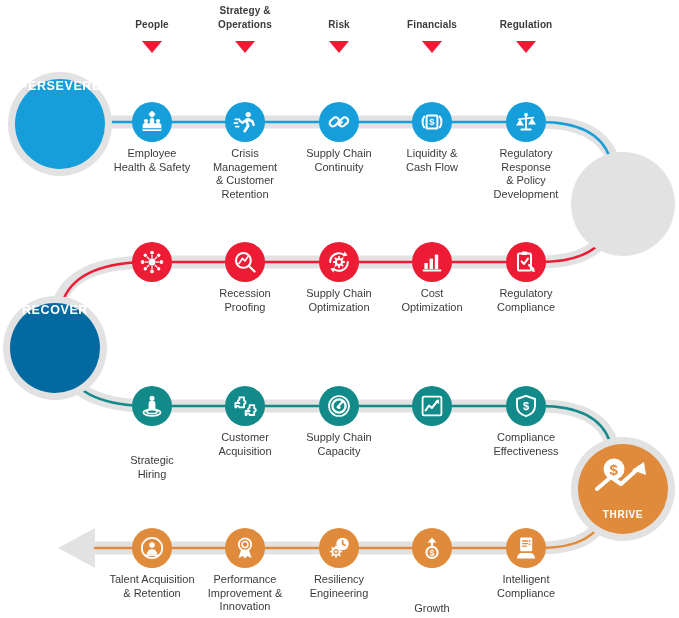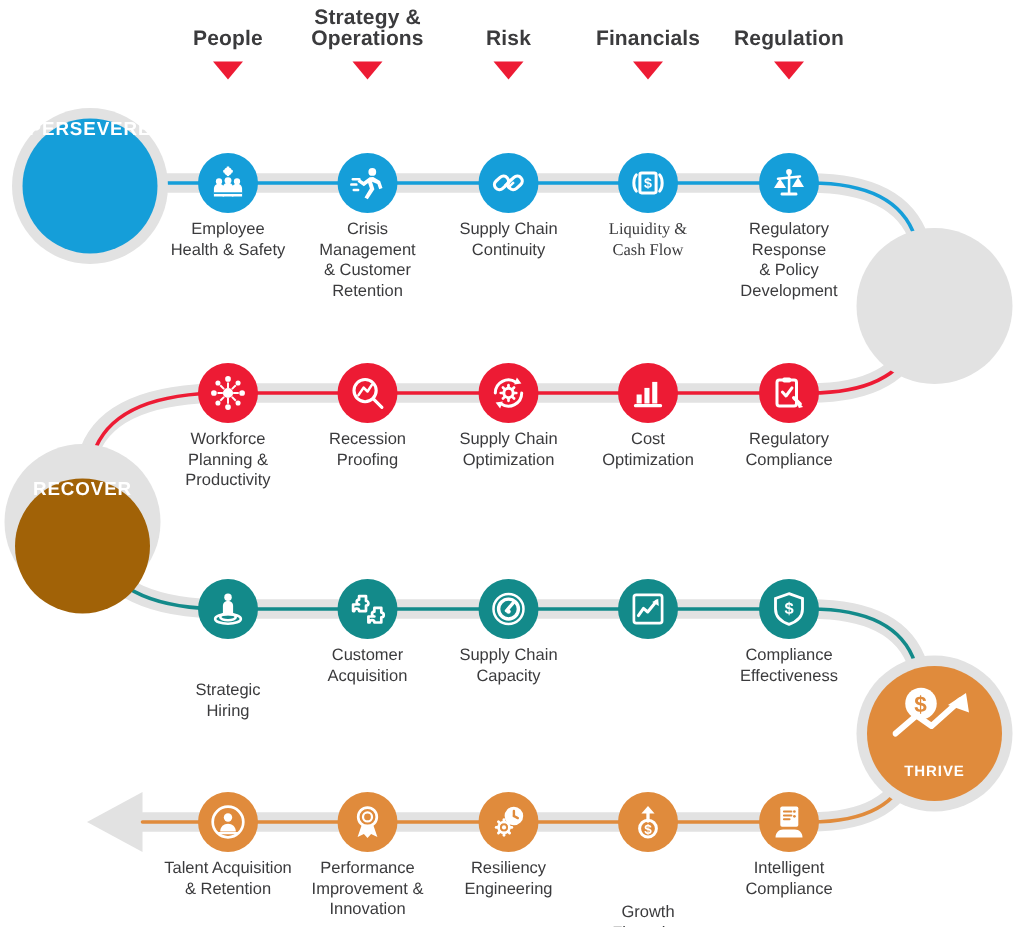--- a/index.html
+++ b/index.html
@@ -24,21 +24,21 @@
     position: absolute;
     left: 0; top: 0;
     width: 679px;
     height: 618px;
     pointer-events: none;
   }
   
   .col-head {
     position: absolute;
     text-align: center;
-    font-size: 14px;
+    font-size: 10px;
     font-weight: 700;
     color: #3b3b3d;
     line-height: 14px;
     letter-spacing: 0.1px;
   }
   .col-arrow {
     position: absolute;
     width: 0; height: 0;
     border-left: 10px solid transparent;
     border-right: 10px solid transparent;
@@ -149,21 +149,21 @@
   <div class="col-arrow" style="left:516px; top:41px;"></div>
 
   <div class="stage-halo" style="left:8px; top:72px; width:104px; height:104px;"></div>
   <div class="stage-circle" style="left:15px; top:79px; width:90px; height:90px; background:#159ed9;">
     <span>PERSEVERE</span>
   </div>
 
   <div class="stage-halo" style="left:571px; top:152px; width:104px; height:104px;"></div>
 
   <div class="stage-halo" style="left:3px; top:296px; width:104px; height:104px;"></div>
-  <div class="stage-circle" style="left:10px; top:319px; width:90px; height:90px; background:#a16207;">
+  <div class="stage-circle" style="left:10px; top:303px; width:90px; height:90px; background:#0369a1;">
     <span>RECOVER</span>
   </div>
 
   <div class="stage-halo" style="left:571px; top:437px; width:104px; height:104px;"></div>
   <div class="stage-circle" style="left:578px; top:444px; width:90px; height:90px; background:#e08b3c; position:absolute;">
     <span class="thrive-glyph">
       <svg width="56" height="34" viewBox="0 0 56 34">
         <circle cx="19" cy="11" r="10.5" fill="#ffffff"></circle>
         <text x="19" y="16.5" font-size="15" font-weight="700" text-anchor="middle" fill="#e08b3c" font-family="Liberation Sans, sans-serif">$</text>
         <path d="M2 31 L16 19 L26 26 L45 9" stroke="#ffffff" stroke-width="4" fill="none" stroke-linecap="round" stroke-linejoin="round"></path>
@@ -219,21 +219,21 @@
   <div class="node" style="left:412px; top:102px; background:#159ed9;">
     <span>
       <svg width="24" height="24" viewBox="0 0 24 24" fill="none" stroke="#fff" stroke-width="2">
         <rect x="6.6" y="5.4" width="10.8" height="13.2" rx="1.2"></rect>
         <text x="12" y="15.4" font-size="9.5" font-weight="700" text-anchor="middle" fill="#fff" stroke="none" font-family="Liberation Sans, sans-serif">$</text>
         <path d="M4.2 6.6 C2 9.2 2 14.8 4.2 17.4" stroke-linecap="round"></path>
         <path d="M19.8 6.6 C22 9.2 22 14.8 19.8 17.4" stroke-linecap="round"></path>
       </svg>
     </span>
   </div>
-  <div class="node-label" style="left:376px; top:147px;font-family:Liberation Serif, serif;">Liquidity &amp;<br>Cash Flow</div>
+  <div class="node-label" style="left:376px; top:147px;">Liquidity &amp;<br>Cash Flow</div>
 
   <div class="node" style="left:506px; top:102px; background:#159ed9;">
     <span>
       <svg width="24" height="24" viewBox="0 0 24 24" fill="#fff">
         <circle cx="12" cy="4.6" r="1.9"></circle>
         <rect x="11.2" y="5.4" width="1.7" height="13.6"></rect>
         <rect x="6.4" y="18.4" width="11.2" height="2" rx="0.9"></rect>
         <rect x="3.8" y="7.6" width="16.4" height="1.6" rx="0.8" transform="rotate(-6 12 8.4)"></rect>
         <path d="M2 15.4 L6 9 L10 15.4 Z"></path>
         <path d="M14 14.6 L18 8.2 L22 14.6 Z"></path>
@@ -262,21 +262,20 @@
           <line x1="5" y1="12" x2="8.6" y2="12"></line>
             <line x1="15.4" y1="12" x2="19.2" y2="12"></line>
           <line x1="6.8" y1="6.8" x2="9.4" y2="9.4"></line>
             <line x1="14.6" y1="9.4" x2="17.2" y2="6.8"></line>
           <line x1="6.8" y1="17.2" x2="9.4" y2="14.6"></line>
             <line x1="14.6" y1="14.6" x2="17.2" y2="17.2"></line>
         </g>
       </svg>
     </span>
   </div>
-  <div class="node-label" style="left:96px; top:287px;">Workforce<br>Planning &amp;<br>Productivity</div>
 
   <div class="node" style="left:225px; top:242px; background:#ed1b34;">
     <span>
       <svg width="24" height="24" viewBox="0 0 24 24" fill="none" stroke="#fff" stroke-width="2.1">
         <circle cx="10.4" cy="10.4" r="7.4"></circle>
         <line x1="15.9" y1="15.9" x2="21.6" y2="21.6" stroke-linecap="round"></line>
         <path d="M6 13.4 L9.4 8.4 L12 11 L15 6.4" stroke-width="1.7" stroke-linecap="round" stroke-linejoin="round"></path>
       </svg>
     </span>
   </div>

